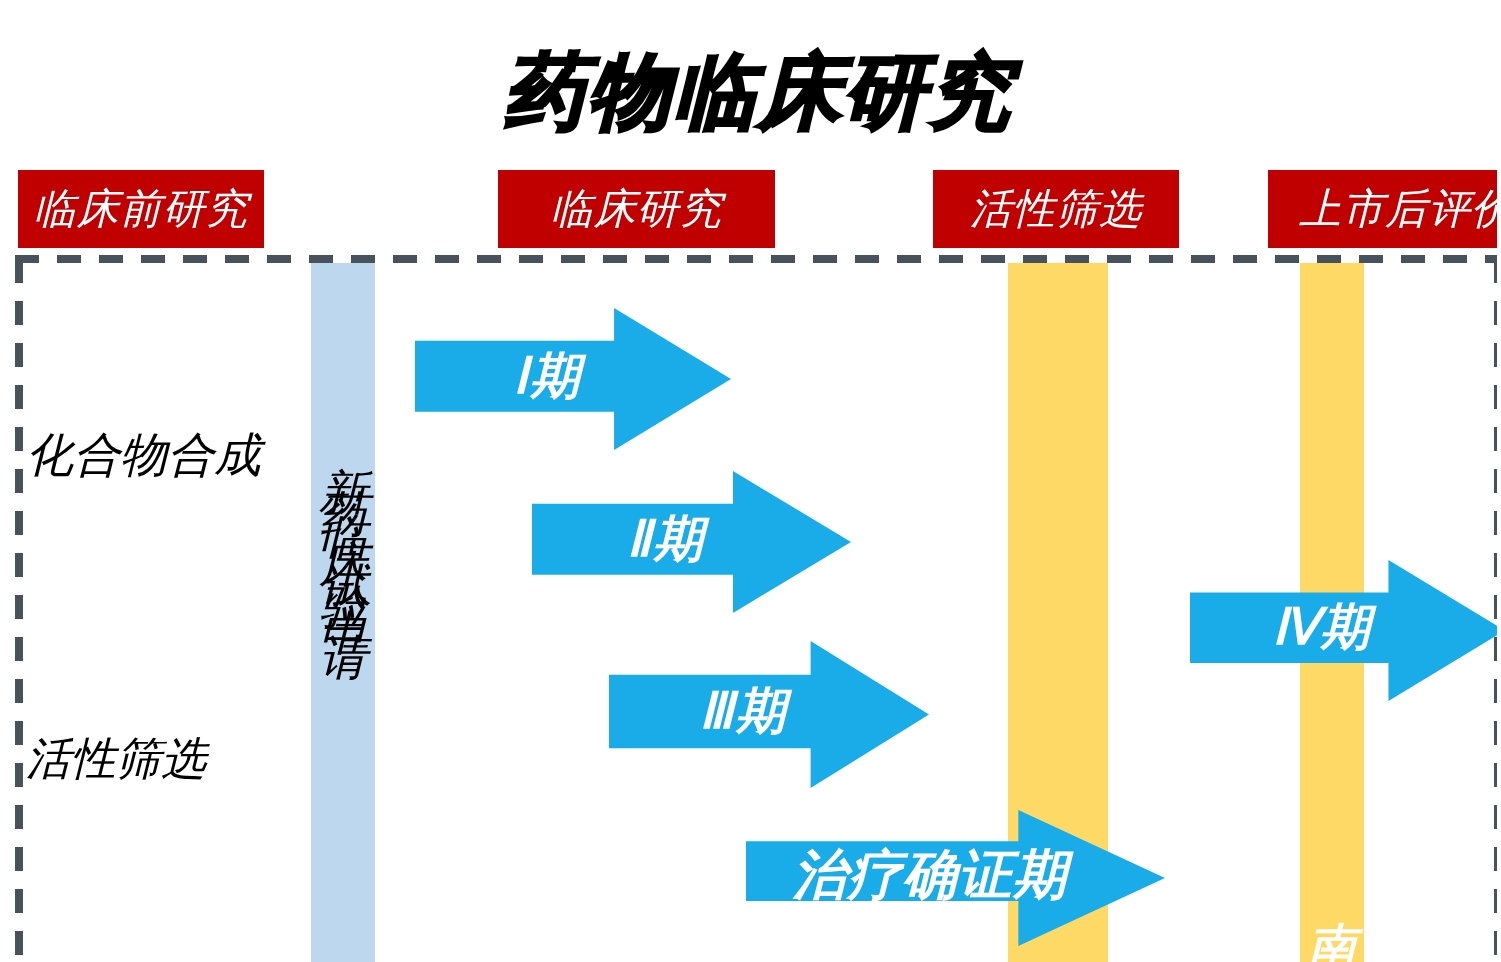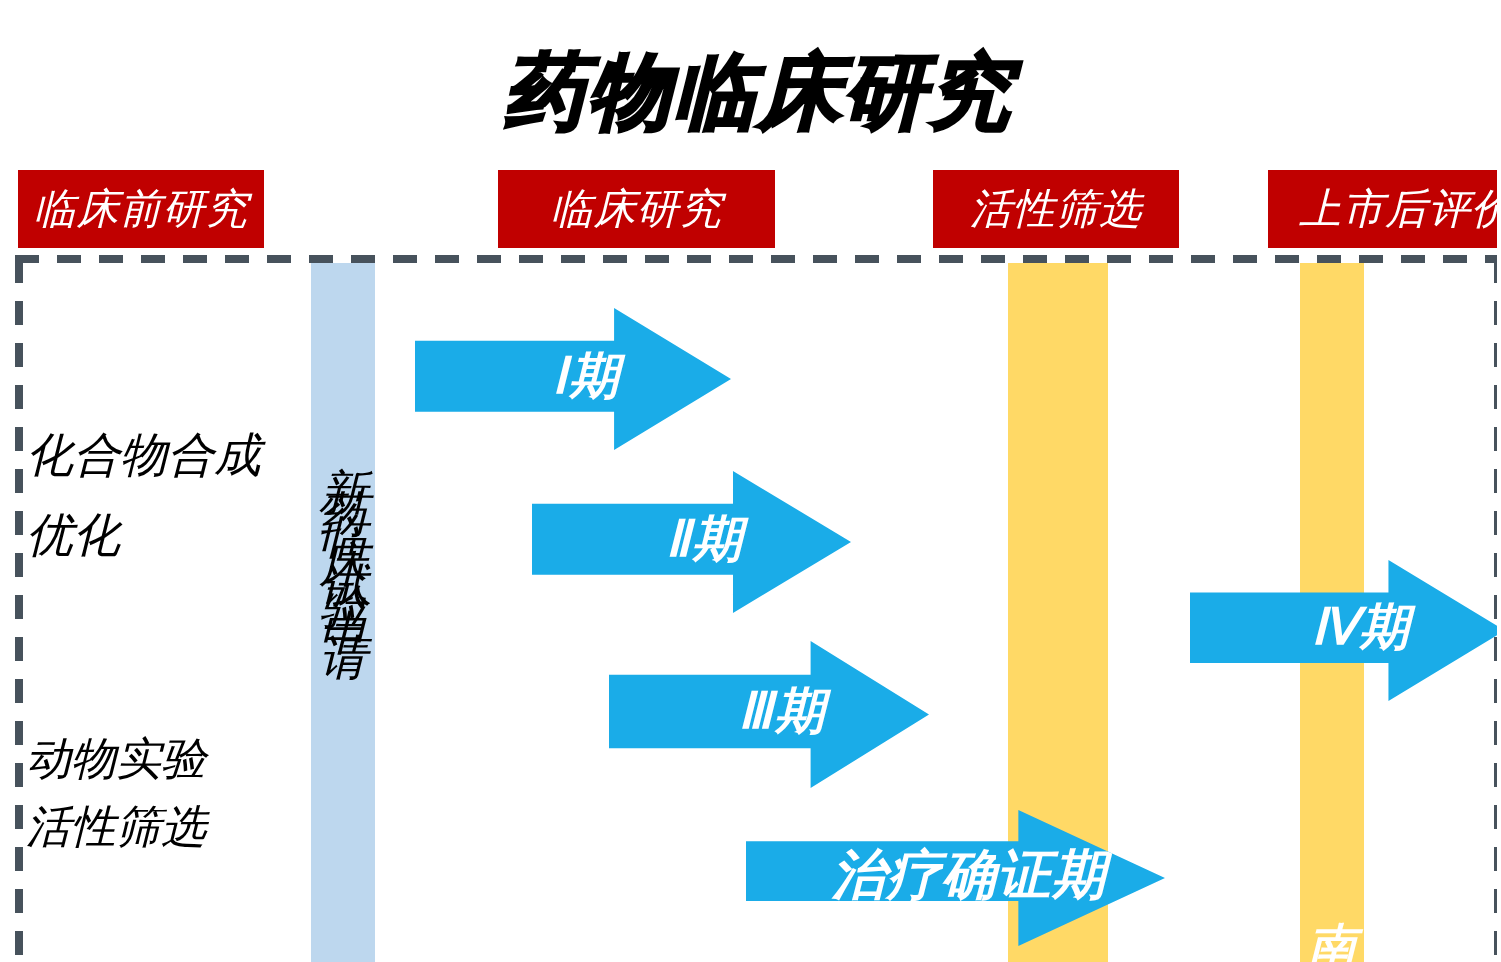--- a/index.html
+++ b/index.html
@@ -65,21 +65,21 @@
   }
   .a1{left:407px;top:300px;width:316px;height:142px;}
   .a2{left:524px;top:463px;width:319px;height:142px;}
   .a3{left:601px;top:633px;width:320px;height:147px;}
   .a4{left:738px;top:802px;width:419px;height:136px;
       clip-path:polygon(0 23%,65% 23%,65% 0,100% 50%,65% 100%,65% 67%,0 67%);}
   .a5{left:1182px;top:552px;width:315px;height:141px;}
   .arrow-label{
     position:absolute;left:0;top:23%;height:50%;width:84%;
     display:flex;align-items:center;justify-content:center;
-    color:var(--white);font-weight:bold;font-size:50px;letter-spacing:2px;margin-left:39px;
+    color:var(--white);font-weight:bold;font-size:50px;letter-spacing:2px;
   }
   .a4 .arrow-label{font-size:54px;width:88%;letter-spacing:1px;}
   
   .watermark{
     position:absolute;left:1292px;top:903px;width:64px;text-align:center;
     color:var(--white);font-size:48px;font-weight:bold;z-index:2;
   }
 </style>
 </head>
 <body>
@@ -107,24 +107,22 @@
 
   <div class="ind-bar">
     <div class="ind-bar-text">新药临床试验申请</div>
   </div>
 
   <div class="yellow-bar yb1"></div>
   <div class="yellow-bar yb2"></div>
 
   <div class="pre-label pl1">
     <div>化合物合成</div>
-    <div>优化</div>
   </div>
   <div class="pre-label pl2">
-    <div>动物实验</div>
     <div>活性筛选</div>
   </div>
 
   <div class="arrow a1">
     <div class="arrow-label">Ⅰ期</div>
   </div>
   <div class="arrow a2">
     <div class="arrow-label">Ⅱ期</div>
   </div>
   <div class="arrow a3">

